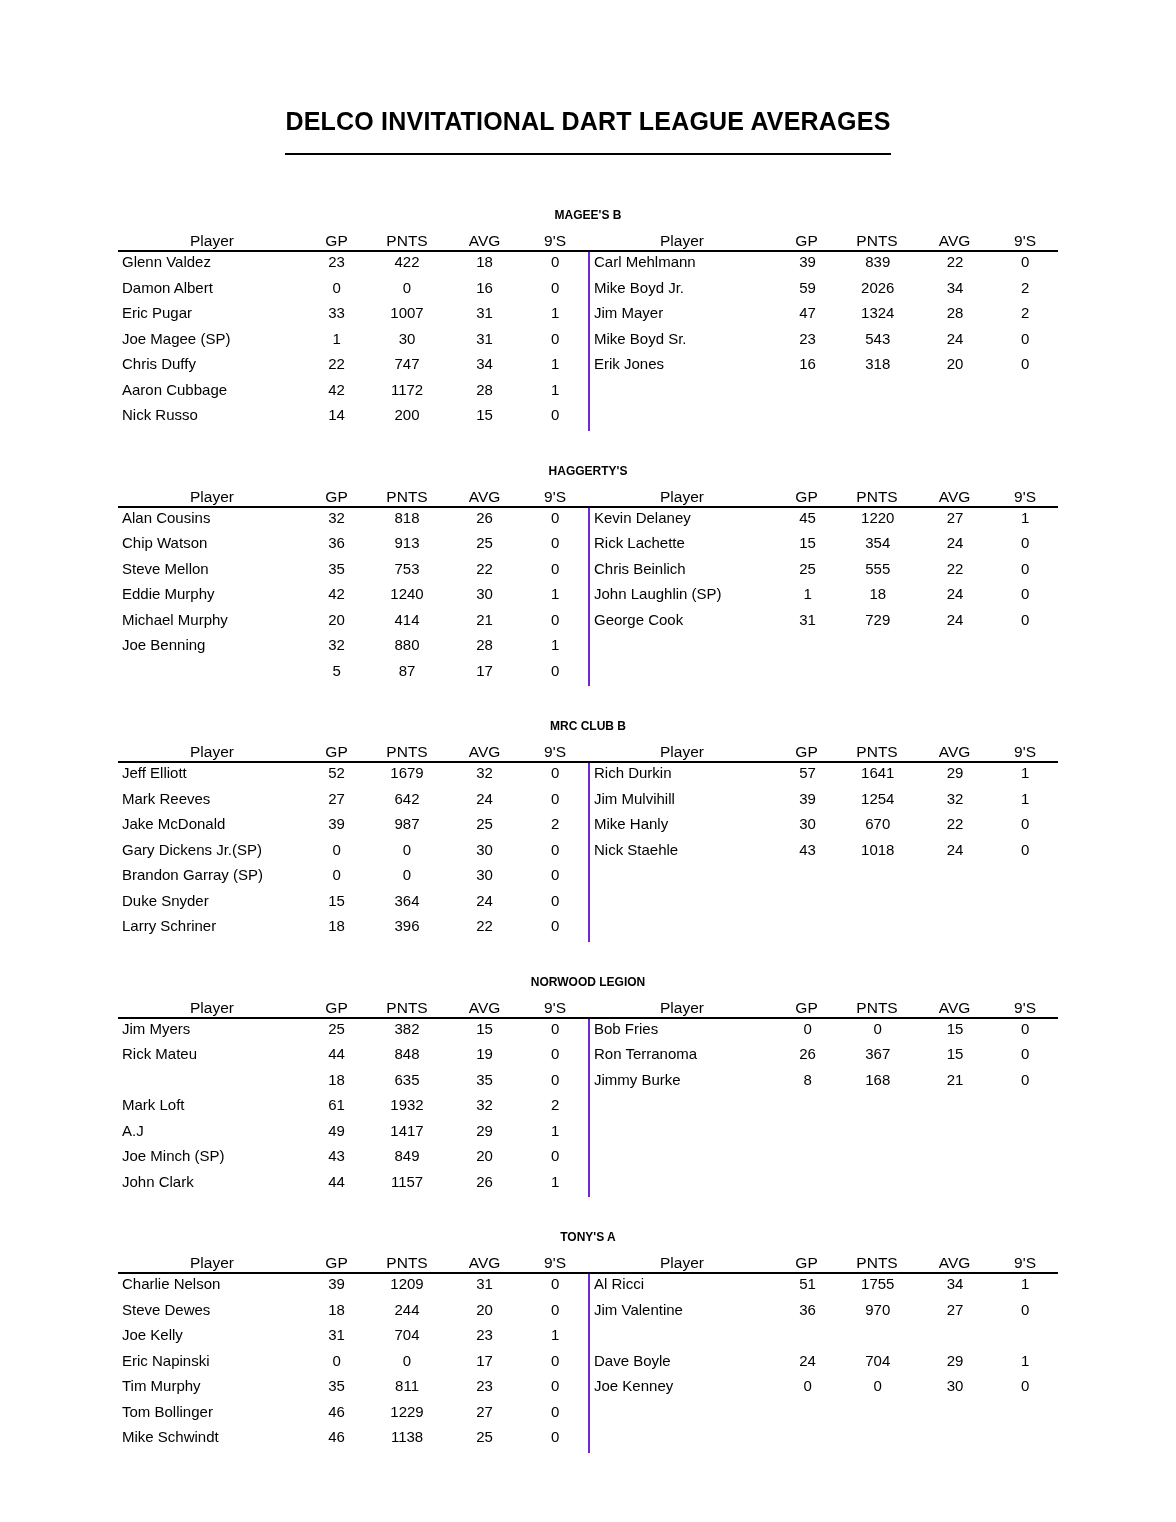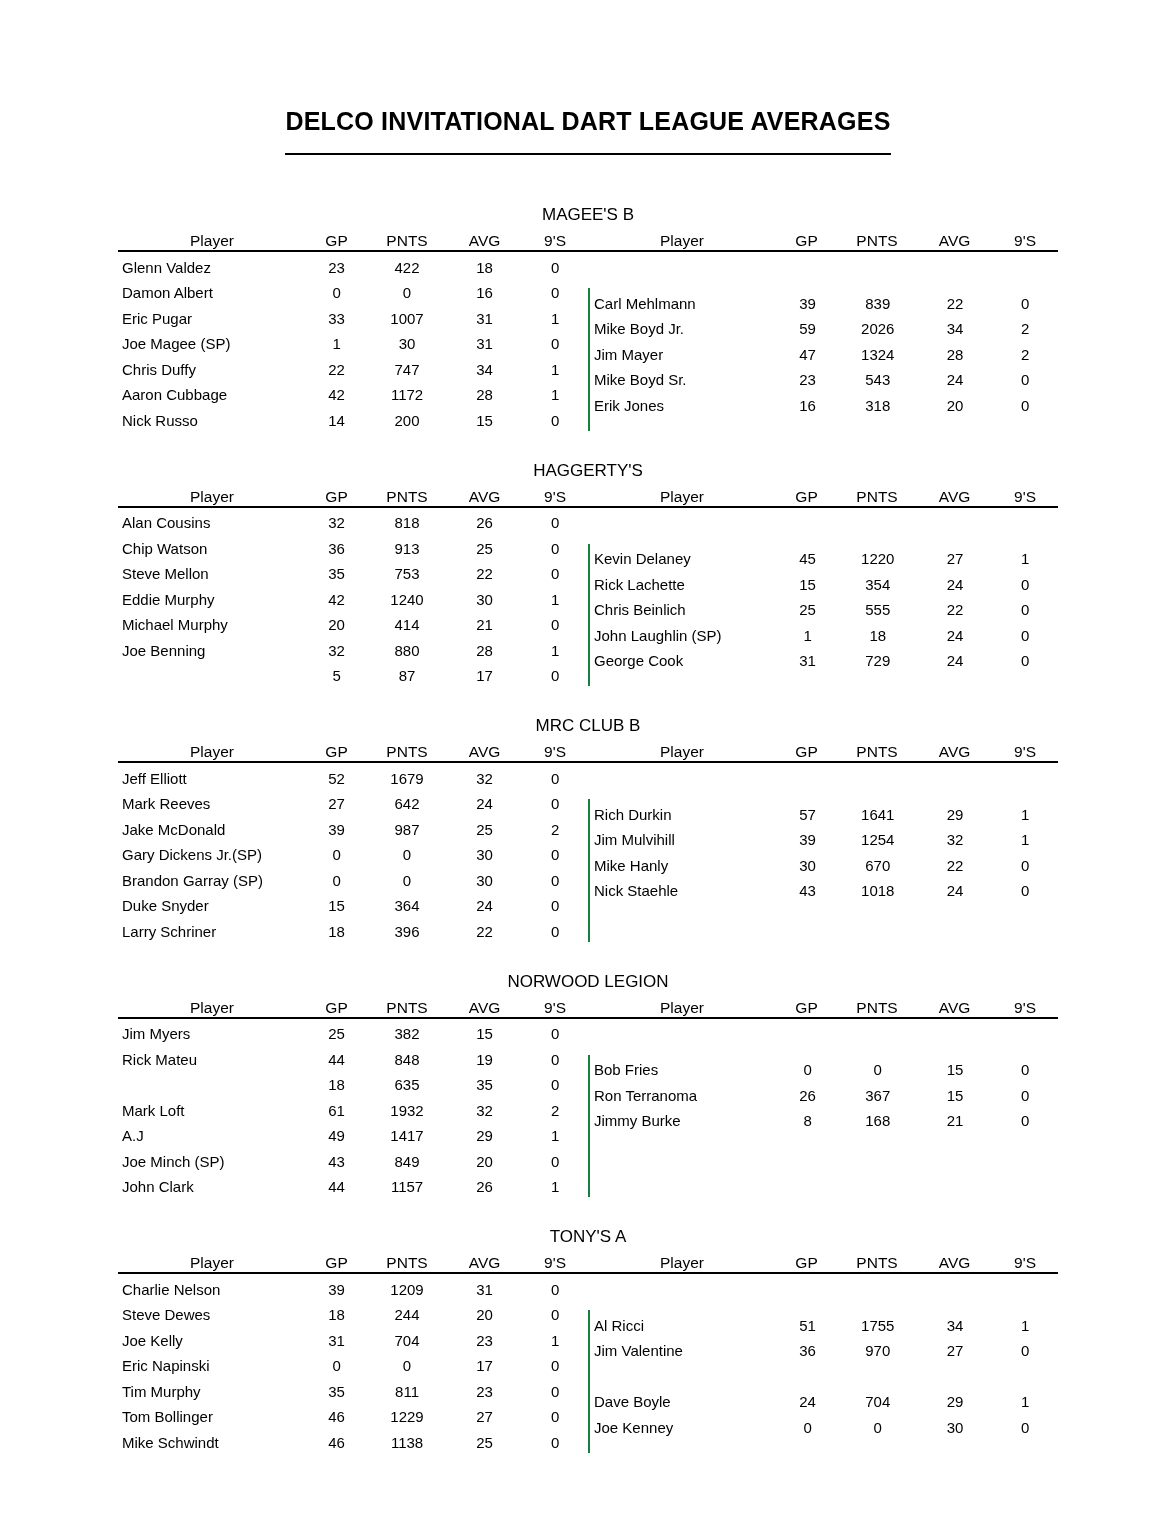--- a/index.html
+++ b/index.html
@@ -32,22 +32,22 @@
     text-align: center;
     font-size: 17px;
     font-weight: bold;
     line-height: 20px;
     margin-top: 7px;
   }
   .section { margin-top: 30px; }
   .section.first { margin-top: 50px; }
   .section-title {
     text-align: center;
-    font-weight: normal;
-    font-size: 17px;
+    font-weight: bold;
+    font-size: 12px;
     line-height: 20px;
   }
   .header-row {
     display: flex;
     margin-top: 6px;
     border-bottom: 2px solid #000;
   }
   .hhalf {
     width: 470px;
     display: flex;
@@ -55,25 +55,25 @@
   }
   .hcell {
     font-weight: normal;
     font-size: 15.5px;
     line-height: 19px;
     text-align: center;
     white-space: nowrap;
   }
   .data-area { display: flex; align-items: stretch; }
   .half { width: 470px; flex: none; }
-  .half.right { border-left: 2px solid #15803d; margin-top: 36px; }
+  .half.right { border-left: 2px solid #6d28d9; }
   .row {
     display: flex;
     height: 25.5px;
-    align-items: flex-end;
+    align-items: flex-start;
   }
   .cell {
     font-size: 15px;
     line-height: 20px;
     white-space: nowrap;
     overflow: hidden;
   }
   .c0 { width: 40%; }
   .c1 { width: 13%; }
   .c2 { width: 17%; }

